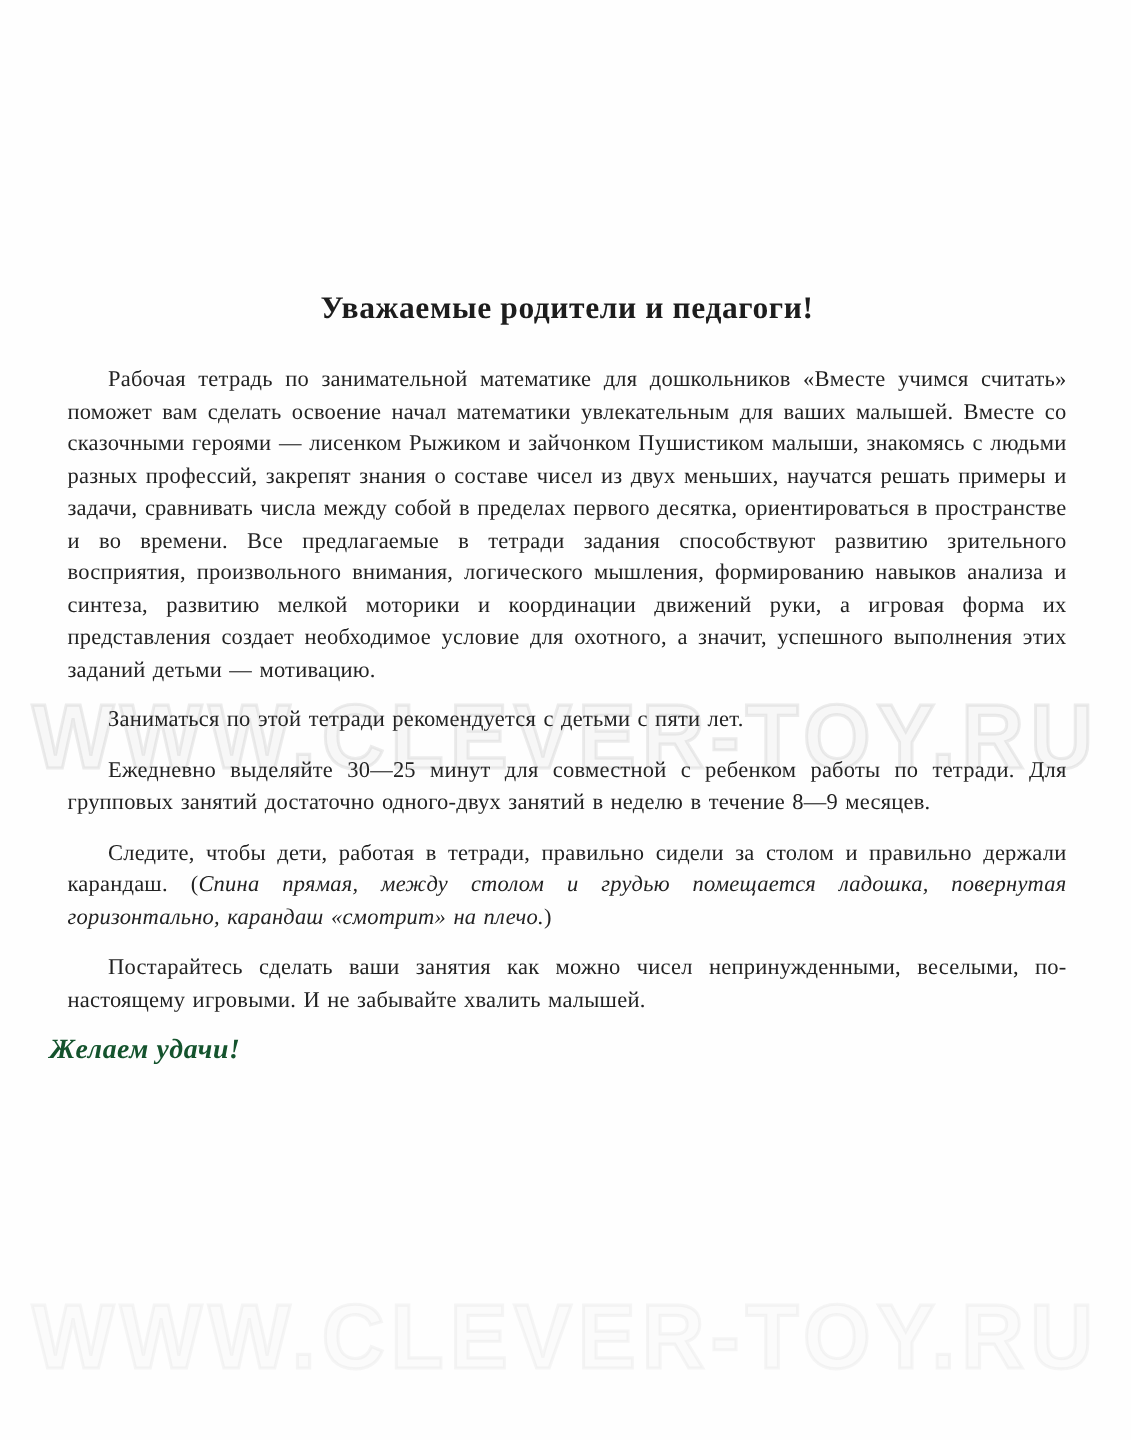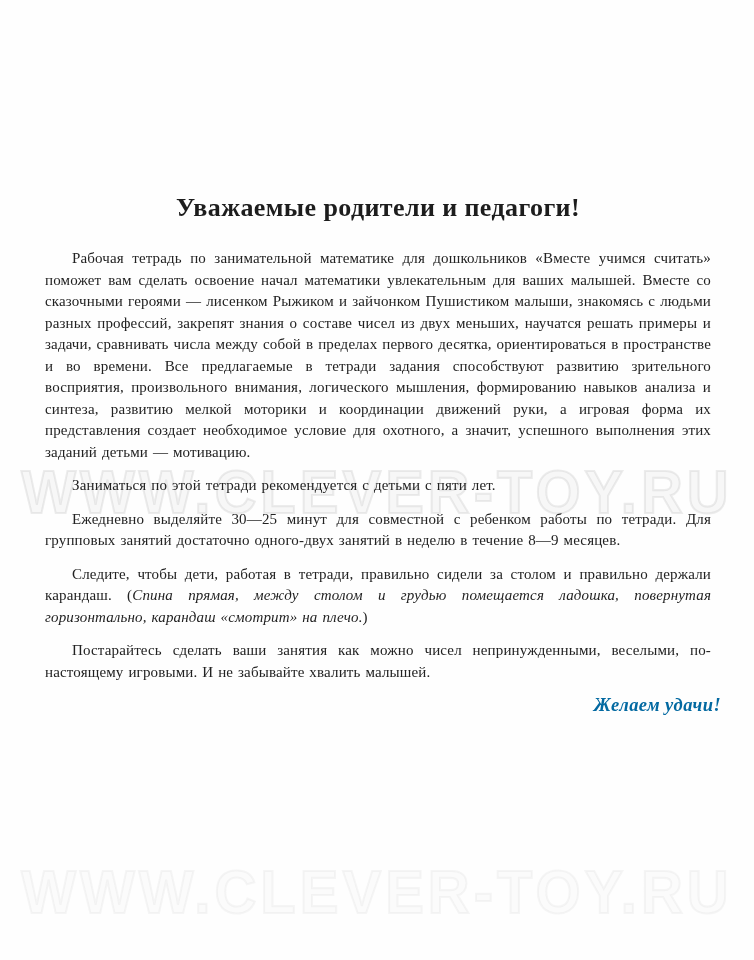--- a/index.html
+++ b/index.html
@@ -17,47 +17,47 @@
     color: #222222;
   }
   .text-block {
     position: absolute;
     left: 33px;
     right: 31px;
     top: 193px;
   }
   .page-title {
     text-align: center;
-    font-size: 26px;
+    font-size: 21px;
     font-weight: bold;
     letter-spacing: 0.4px;
     margin: 0 0 25px 0;
     color: #1d1d1d;
   }
   .para {
     margin: 12px;
     font-size: 15px;
     line-height: 21.5px;
     letter-spacing: 0.15px;
     word-spacing: 1px;
     text-align: justify;
     text-indent: 27px;
   }
   .para em {
     font-style: italic;
   }
   .signoff {
     margin-top: 12px;
-    text-align: right;
+    text-align: left;
     font-size: 18.5px;
     font-weight: bold;
     font-style: italic;
     letter-spacing: 0.4px;
     padding-right: 2px;
-    color: #0369a1;
+    color: #14532d;
   }
   .watermark {
     position: absolute;
     left: 0;
     right: 0;
     text-align: center;
     white-space: nowrap;
     font-family: "Liberation Sans", "DejaVu Sans", sans-serif;
     font-weight: 700;
     font-size: 58px;

